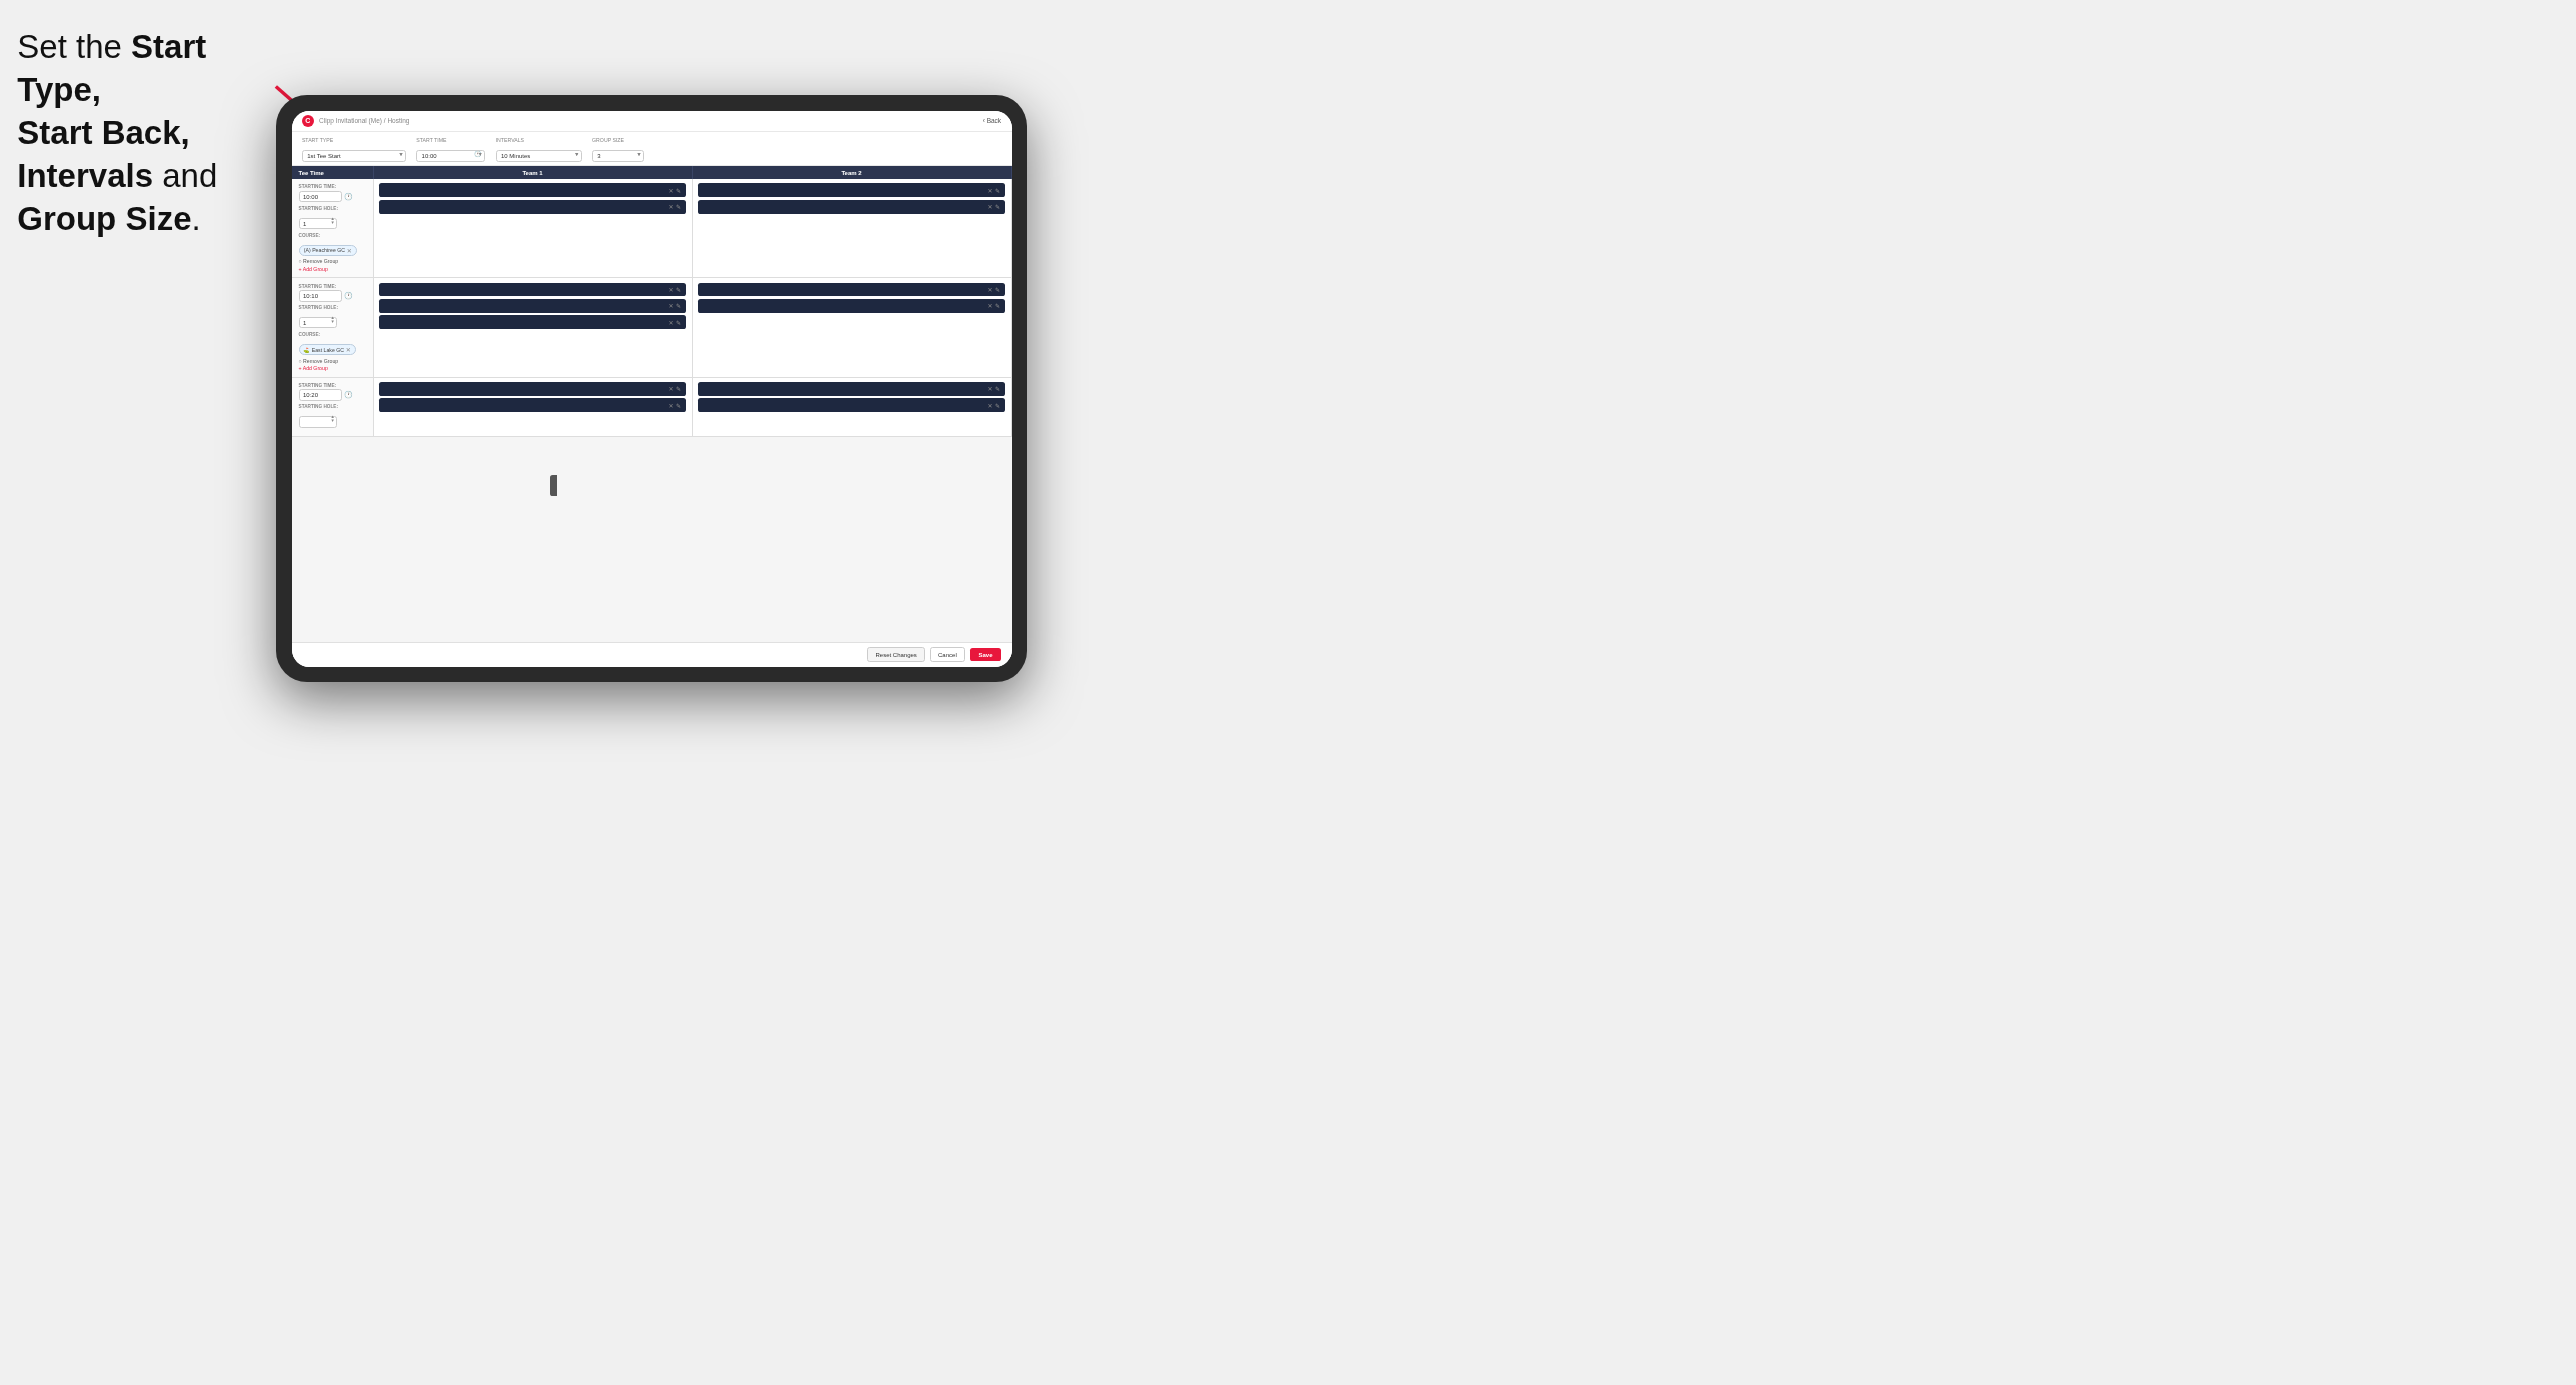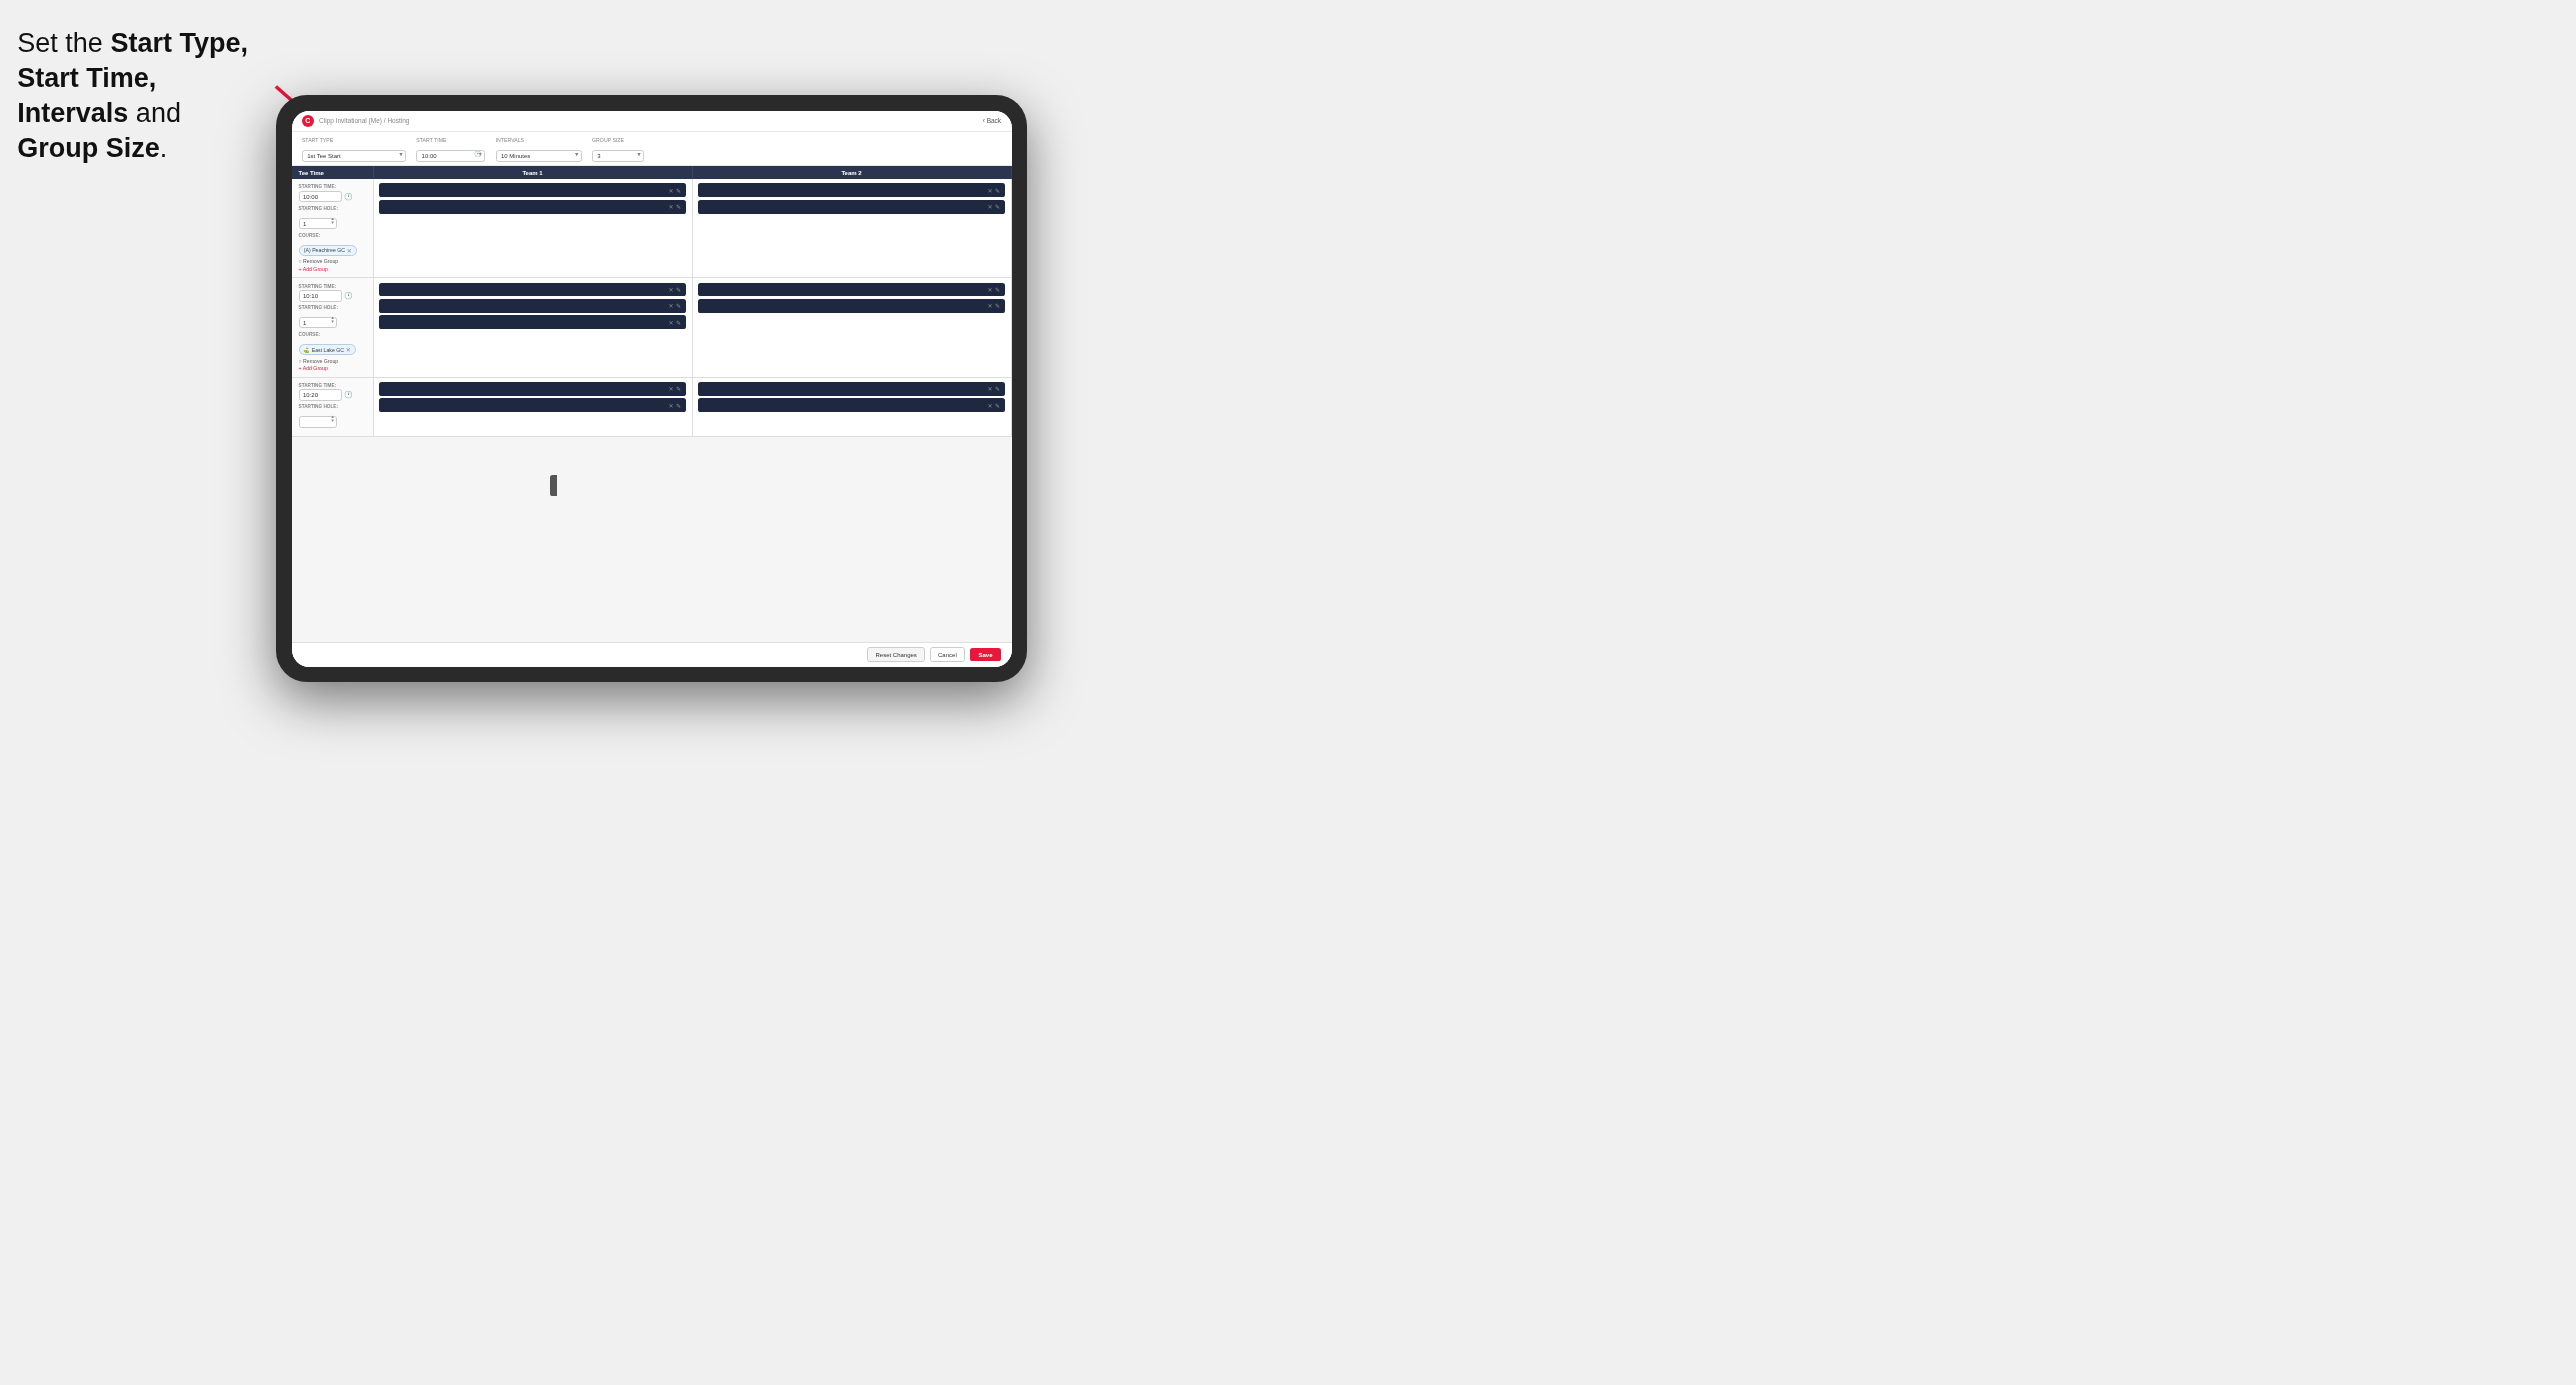--- a/index.html
+++ b/index.html
@@ -11,21 +11,21 @@
       position: relative;
       overflow: hidden;
     }
 
     
     .instruction-area {
       position: absolute;
       top: 26px;
       left: 17.3px;
       width: 268px;
-      font-size: 27px;
+      font-size: 33px;
       line-height: 1.3;
       color: #111;
     }
     .instruction-area .bold { font-weight: 800; }
 
     
     .arrow-svg {
       position: absolute;
       top: 69px;
       left: 250px;
@@ -387,21 +387,21 @@
       height: 21px;
       background: #555;
       border-radius: 2.6px 0 0 2.6px;
     }
   </style>
 </head>
 <body>
 
 <div class="instruction-area">
   <span>Set the </span><span class="bold">Start Type,</span><br>
-  <span class="bold">Start Time,</span><br>
+  <span class="bold">Start Back,</span><br>
   <span class="bold">Intervals</span><span> and</span><br>
   <span class="bold">Group Size</span><span>.</span>
 </div>
 
 <svg class="arrow-svg" viewBox="0 0 260 220">
   <defs>
     <marker id="arrowhead" markerWidth="10" markerHeight="7" refX="9" refY="3.5" orient="auto">
       <polygon points="0 0, 10 3.5, 0 7" fill="#e8173c"></polygon>
     </marker>
   </defs>

